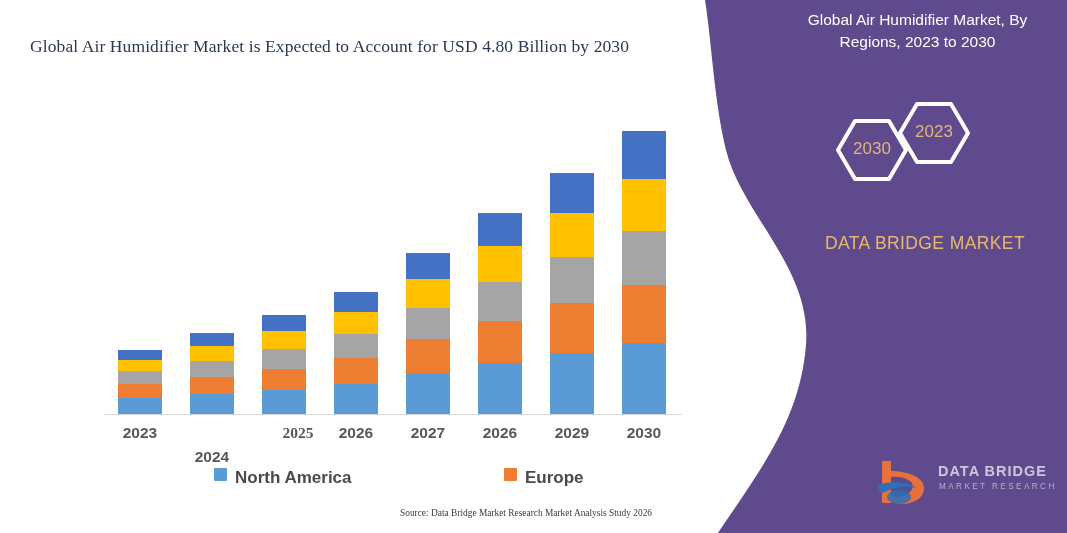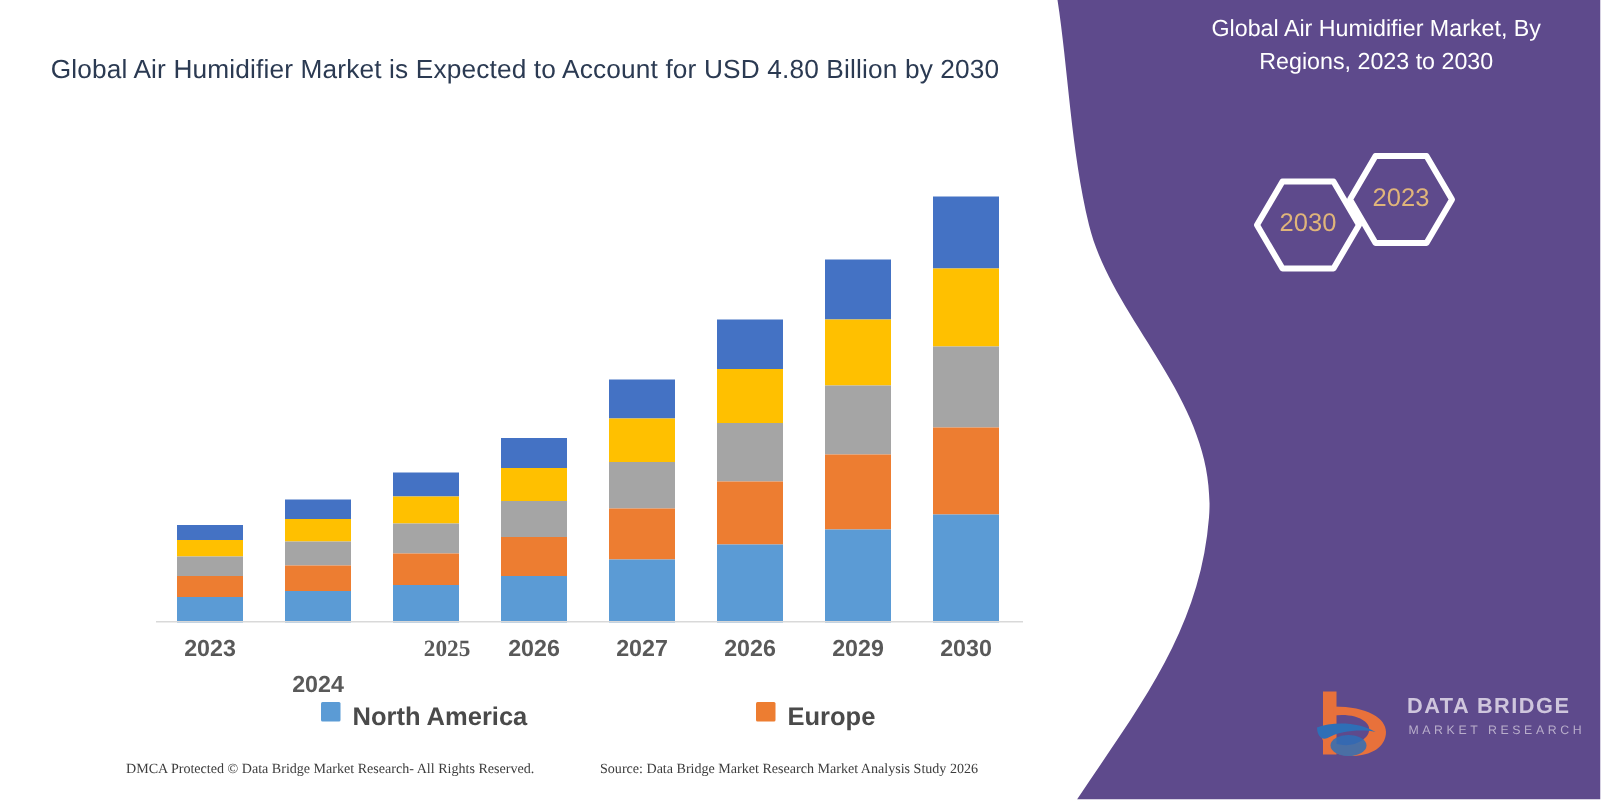--- a/index.html
+++ b/index.html
@@ -17,24 +17,24 @@
     position:absolute;top:0;left:0;width:1067px;height:533px;
     pointer-events:none;
   }
   #purple-panel svg{display:block;width:1067px;height:533px;}
 
   
   #left-panel{position:absolute;top:0;left:0;width:700px;height:533px;}
 
   #chart-title{
     position:absolute;left:30px;top:34px;width:640px;
-    text-align:center;
+    text-align:left;
     font-size:17.5px;line-height:1.45;
     color:#2b3a52;
-    font-family:Liberation Sans, sans-serif;
+    font-family:Liberation Serif, serif;
     letter-spacing:.1px;
   }
 
   
   #plot{
     position:absolute;left:104px;top:120px;
     width:576px;height:295px;
   }
   #axis-line{
     position:absolute;left:104px;top:414px;width:578px;height:1px;
@@ -200,39 +200,39 @@
           <span class="legend-swatch" style="background: rgb(91, 155, 213);"></span>
           <span class="legend-label">North America</span>
         </div>
         <div class="legend-item" style="left: 400px;">
           <span class="legend-swatch" style="background: rgb(237, 125, 49);"></span>
           <span class="legend-label">Europe</span>
         </div>
       </div>
 
     <div id="footer">
-      <div class="footer-text" id="footer-left">DMCA Protected © Data Bridge Market Research- All Rights Reserved.</div>
       <div class="footer-text" id="footer-right">Source: Data Bridge Market Research  Market Analysis Study 2026</div>
     </div>
   </div>
 
   <div id="panel-title">Global Air Humidifier Market, By Regions, 2023 to 2030</div>
 
   <div id="hexes">
     <svg viewBox="0 0 190 110" xmlns="http://www.w3.org/2000/svg" style="position:absolute;left:0;top:0;width:190px;height:110px;">
 
       <polygon points="20,50 37,21 71,21 88,50 71,79 37,79" fill="none" stroke="#ffffff" stroke-width="4" stroke-linejoin="round"></polygon>
 
       <polygon points="82,33 99,4 133,4 150,33 133,62 99,62" fill="#5E4A8C" stroke="#ffffff" stroke-width="4" stroke-linejoin="round"></polygon>
     </svg>
     <div class="hex-label" style="left:27px;top:39px;width:54px;text-align:center;">2030</div>
     <div class="hex-label" style="left:89px;top:22px;width:54px;text-align:center;">2023</div>
   </div>
 
   <div id="brand">
+    <div>DATA BRIDGE MARKET</div>
   </div>
 
   <div id="logo">
     <svg viewBox="0 0 60 52" xmlns="http://www.w3.org/2000/svg" style="position:absolute;left:0;top:2px;width:60px;height:52px;">
       <path d="M10,4 L19,4 L19,46 L10,46 Z" fill="#E8713B"></path>
       <path d="M17,14 C40,14 52,22 52,31 C52,41 42,47 29,47 C19,47 11,42 9,34 C16,39 24,41 31,39 C40,36 44,29 38,24 C33,20 25,19 17,20 Z" fill="#E8713B"></path>
       <path d="M6,28 C16,24 34,24 45,31 C36,29 22,30 13,35 C9,37 6,33 6,28 Z" fill="#2E6FB7"></path>
       <ellipse cx="27" cy="40" rx="12" ry="7" fill="#2E6FB7" opacity="0.85"></ellipse>
     </svg>
     <div class="logo-text-main">DATA BRIDGE</div>

